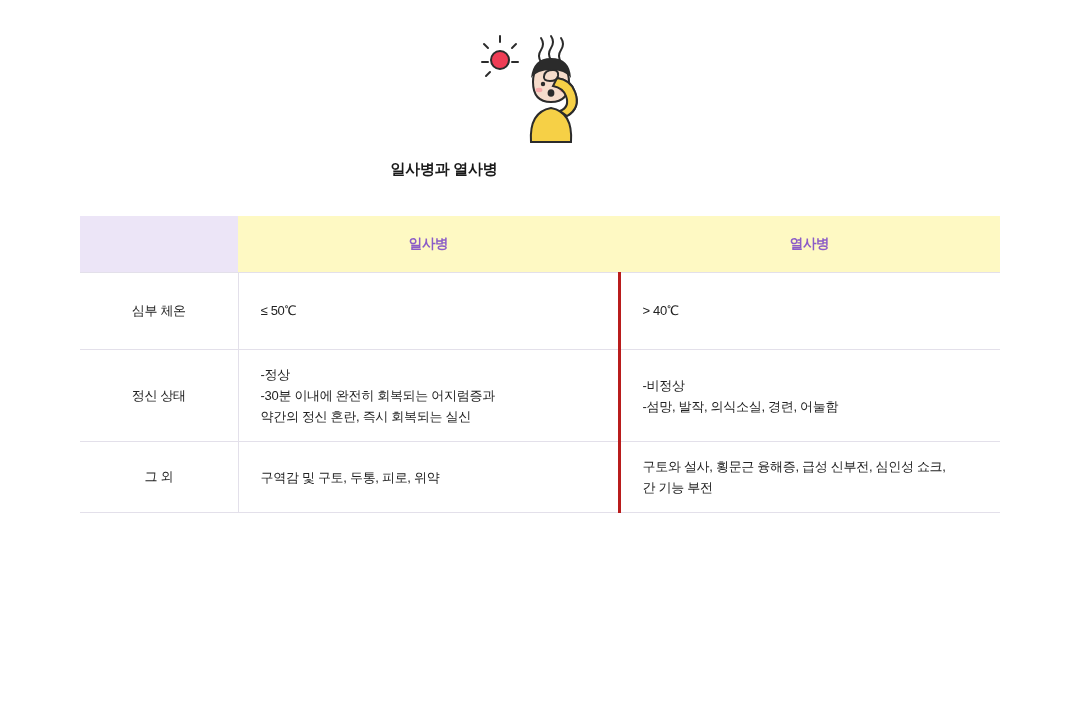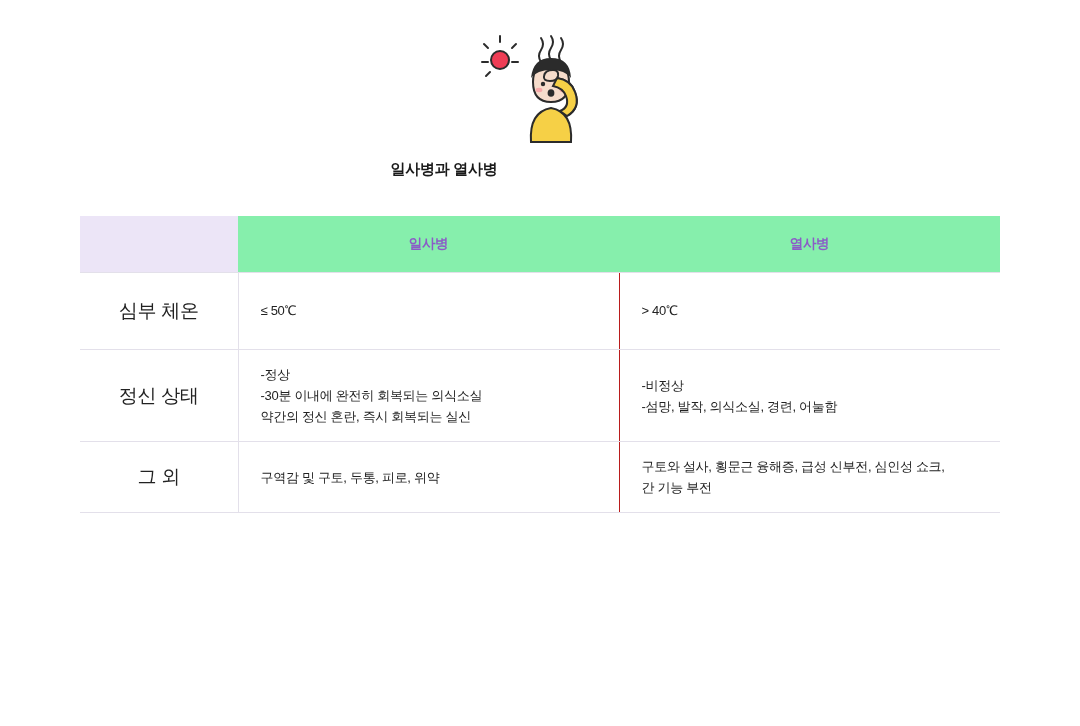--- a/index.html
+++ b/index.html
@@ -57,55 +57,55 @@
     border-collapse: collapse;
     width: 920px;
     table-layout: fixed;
   }
   table.compare th, table.compare td {
     border-bottom: 1px solid #e3e0ea;
     vertical-align: middle;
     letter-spacing: -0.3px;
   }
   thead th {
-    background: #86efac;
+    background: #fef9c3;
     height: 54px;
     font-size: 13.5px;
     font-weight: bold;
     border-bottom: 1px solid #ded8ec;
   }
   thead th.blank-head {
     background: #ece5f7;
   }
   thead th.col-a {
     color: #8b5cc7;
   }
   thead th.col-b {
     color: #8b5cc7;
   }
   col.c0 { width: 158px; }
   col.c1 { width: 381px; }
   col.c2 { width: 381px; }
 
   tbody th.rowlabel {
-    font-size: 19px;
+    font-size: 13px;
     font-weight: normal;
     color: #222222;
     text-align: center;
     border-right: 1px solid #e3e0ea;
     padding: 0 6px;
   }
   tbody td {
     font-size: 13px;
     color: #222222;
     padding: 14px 0 14px 22px;
     line-height: 1.62;
   }
   tbody td.cell-b {
-    border-left: 1px solid #b91c1c;
+    border-left: 3px solid #b91c1c;
   }
   tbody tr.r-temp td, tbody tr.r-temp th { height: 48px; }
   tbody tr.r-resp td, tbody tr.r-resp th { height: 48px; }
   tbody tr.r-skin td, tbody tr.r-skin th { height: 48px; }
   .nowrap-line { white-space: pre-line; }
 </style>
 </head>
 <body>
 
 <div class="page">
@@ -170,21 +170,21 @@
       </thead>
       <tbody>
         <tr class="r-temp">
           <th class="rowlabel">심부 체온</th>
           <td class="cell-a nowrap-line">≤ 50℃</td>
           <td class="cell-b nowrap-line">&gt; 40℃</td>
         </tr>
         <tr>
           <th class="rowlabel">정신 상태</th>
           <td class="cell-a nowrap-line">-정상
--30분 이내에 완전히 회복되는 의식소실
+-30분 이내에 완전히 회복되는 어지럼증과
  약간의 정신 혼란, 즉시 회복되는 실신</td>
           <td class="cell-b nowrap-line">-비정상
 -섬망, 발작, 의식소실, 경련, 어눌함</td>
         </tr>
         <tr>
           <th class="rowlabel">그 외</th>
           <td class="cell-a nowrap-line">구역감 및 구토, 두통, 피로, 위약</td>
           <td class="cell-b nowrap-line">구토와 설사, 횡문근 융해증, 급성 신부전, 심인성 쇼크,
 간 기능 부전</td>
         </tr>

